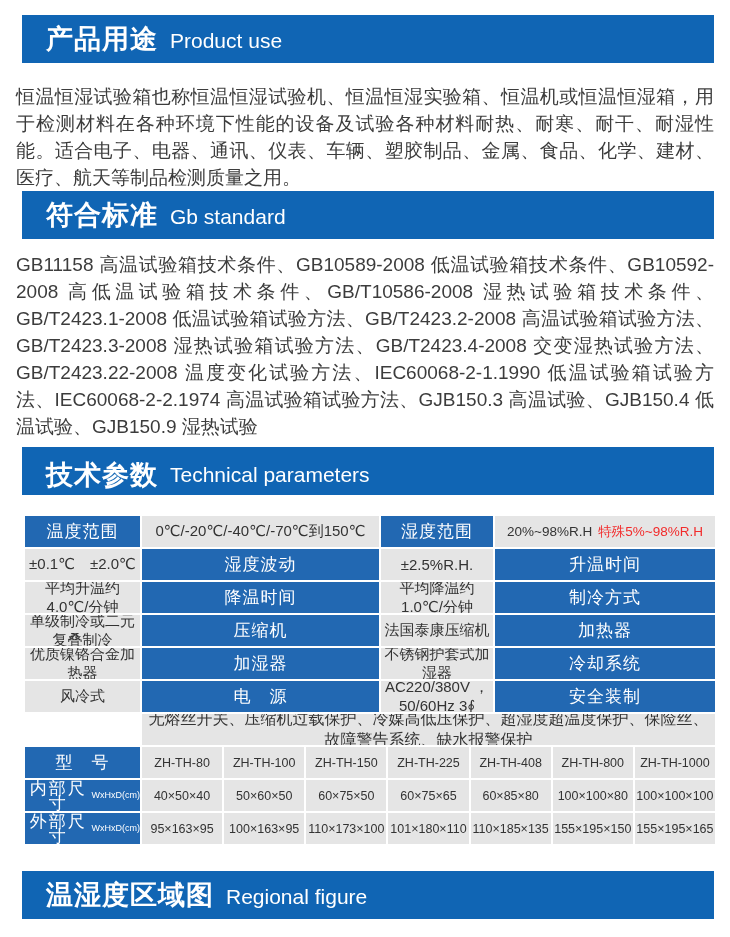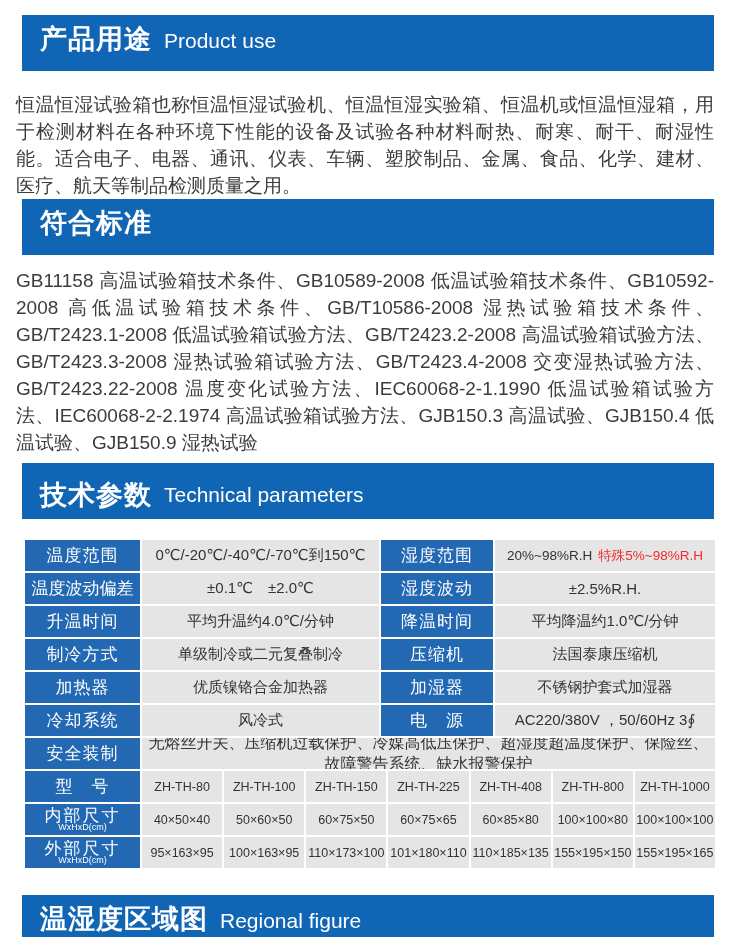--- a/index.html
+++ b/index.html
@@ -10,26 +10,26 @@
     height: 937px;
     margin: 0 auto;
     background: #ffffff;
     font-family: "Liberation Sans", "DejaVu Sans", sans-serif;
     overflow: hidden;
     padding-top: 15px;
   }
   .banner {
     margin-left: 22px;
     width: 692px;
-    height: 56px;
+    height: 48px;
     background: #1065b4;
     color: #ffffff;
     display: flex;
     align-items: baseline;
-    padding-left: 18px;
+    padding-left: 24px;
     padding-top: 8px;
   }
   .banner-zh { font-size: 27px; font-weight: bold; letter-spacing: 1px; line-height: 32px; }
   .banner-en { font-size: 21px; margin-left: 12px; }
   .body-text {
     margin: 20px 16px 0 16px;
     width: 698px;
     font-size: 19px;
     line-height: 27px;
     color: #3c3c3c;
@@ -60,21 +60,21 @@
     justify-content: center;
     text-align: center;
     overflow: hidden;
   }
   .lbl {
     background: #2268b2;
     color: #ffffff;
     font-size: 17px;
     letter-spacing: 1px;
   }
-  .lbl.two-line { flex-direction: column; line-height: 15px; letter-spacing: 2px; }
+  .lbl.two-line { line-height: 15px; letter-spacing: 2px; }
   .lbl .sub { font-size: 9px; letter-spacing: 0; line-height: 9px; }
   .val {
     background: #e5e5e5;
     color: #333333;
     font-size: 15px;
   }
   .val.wide { grid-column: 2 / 5; font-size: 16px; letter-spacing: 0; }
   .val.model { font-size: 12.5px; }
   .red { color: #f22b2b; margin-left: 6px; }
 </style>
@@ -84,40 +84,40 @@
 <div class="page">
 
   <div class="banner">
     <span class="banner-zh">产品用途</span>
     <span class="banner-en">Product use</span>
   </div>
   <p class="body-text">恒温恒湿试验箱也称恒温恒湿试验机、恒温恒湿实验箱、恒温机或恒温恒湿箱，用于检测材料在各种环境下性能的设备及试验各种材料耐热、耐寒、耐干、耐湿性能。适合电子、电器、通讯、仪表、车辆、塑胶制品、金属、食品、化学、建材、医疗、航天等制品检测质量之用。</p>
 
   <div class="banner b2">
     <span class="banner-zh">符合标准</span>
+    <span class="banner-en">Gb standard</span>
   </div>
   <p class="body-text standards">GB11158 高温试验箱技术条件、GB10589-2008 低温试验箱技术条件、GB10592-2008 高低温试验箱技术条件、GB/T10586-2008 湿热试验箱技术条件、GB/T2423.1-2008 低温试验箱试验方法、GB/T2423.2-2008 高温试验箱试验方法、GB/T2423.3-2008 湿热试验箱试验方法、GB/T2423.4-2008 交变湿热试验方法、GB/T2423.22-2008 温度变化试验方法、IEC60068-2-1.1990 低温试验箱试验方法、IEC60068-2-2.1974 高温试验箱试验方法、GJB150.3 高温试验、GJB150.4 低温试验、GJB150.9 湿热试验</p>
 
   <div class="banner b3">
     <span class="banner-zh">技术参数</span>
     <span class="banner-en">Technical parameters</span>
   </div>
 
   <div class="spec-table">
     <div class="pair-grid">
 
       <div class="cell lbl">温度范围</div>
       <div class="cell val">0℃/-20℃/-40℃/-70℃到150℃</div>
       <div class="cell lbl">湿度范围</div>
       <div class="cell val" style="font-size:13.5px;">
         <span>20%~98%R.H</span>
         <span class="red">特殊5%~98%R.H</span>
       </div>
 
-      <div class="cell lbl" style="letter-spacing:0;">温度波动偏差</div>
       <div class="cell val">±0.1℃　±2.0℃</div>
       <div class="cell lbl">湿度波动</div>
       <div class="cell val">±2.5%R.H.</div>
 
       <div class="cell lbl">升温时间</div>
       <div class="cell val">平均升温约4.0℃/分钟</div>
       <div class="cell lbl">降温时间</div>
       <div class="cell val">平均降温约1.0℃/分钟</div>
 
       <div class="cell lbl">制冷方式</div>

